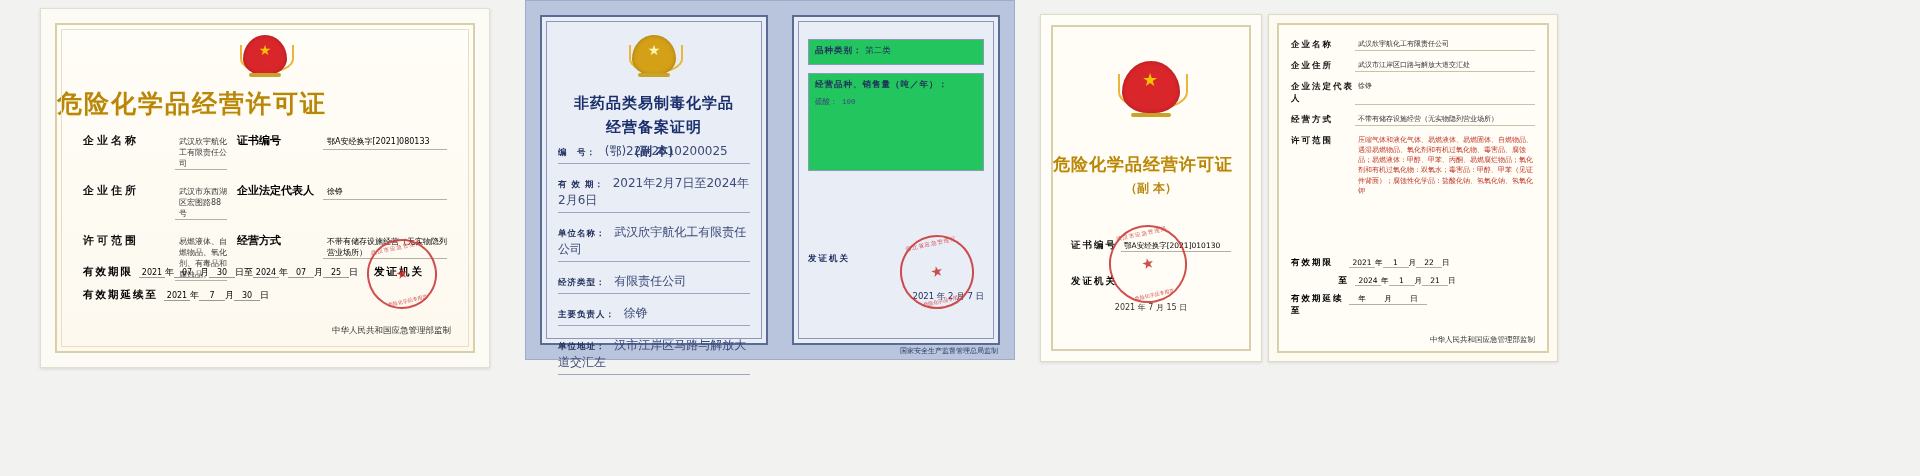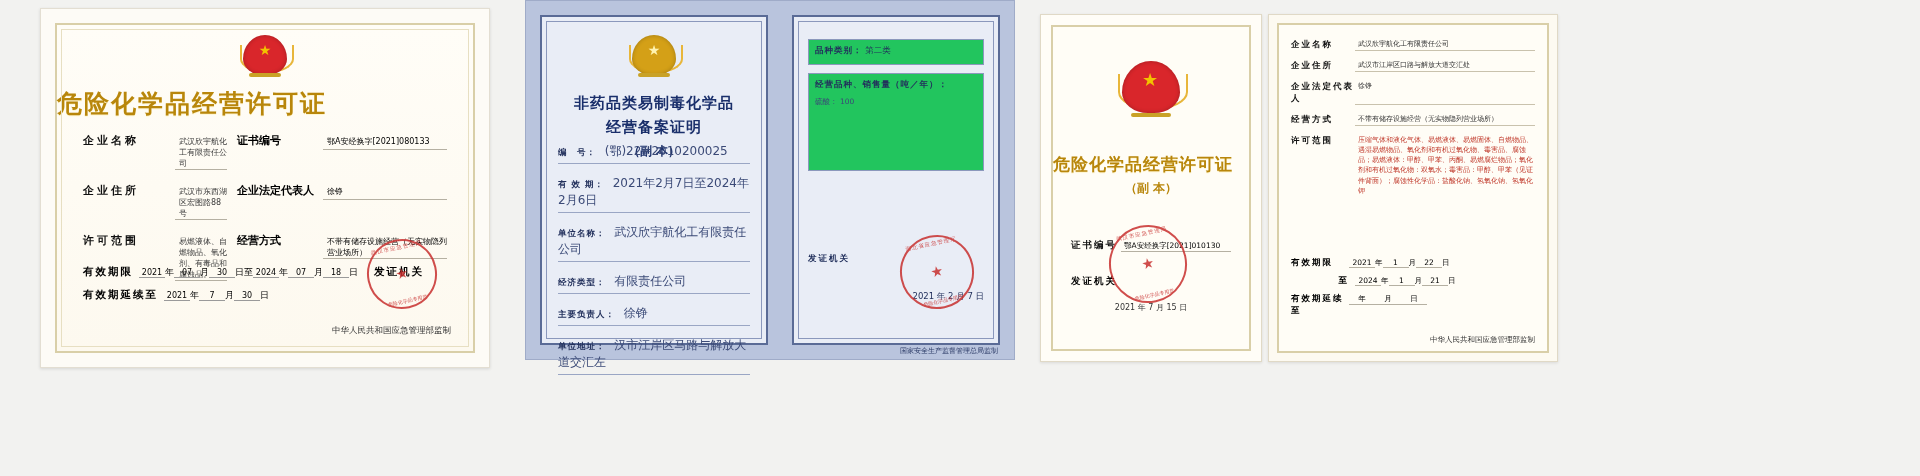--- a/index.html
+++ b/index.html
@@ -132,21 +132,21 @@
   .subtitle-blue{text-align:center;color:#1a2f6b;font-weight:bold;font-size:12px;margin-top:4px;}
 
   #p2left .flds{position:absolute;left:16px;right:16px;top:126px;font-size:8.5px;color:#22305c;}
   #p2left .f{margin-bottom:11px;border-bottom:1px solid #9aa6c4;padding-bottom:3px;}
   #p2left .f b{font-weight:bold;letter-spacing:1px;}
   #p2left .f span{color:#3b4a77;margin-left:6px;font-size:12px;}
 
   #p2right .flds{position:absolute;left:14px;right:14px;top:22px;font-size:8.5px;color:#22305c;}
   #p2right .box{border:1px solid #8b98bc;margin-bottom:8px;padding:5px 6px;min-height:14px;background:#22c55e;}
   #p2right .box b{letter-spacing:1px;}
-  #p2right .box .sub{display:block;margin-top:6px;font-size:7.5px;color:#3b4a77;}
+  #p2right .box .sub{display:block;margin-top:6px;font-size:7.5px;color:#3b4a77;font-family:Liberation Mono, monospace;}
   #p2right .bigbox{min-height:86px;}
   #p2right .issue{position:absolute;left:14px;right:14px;bottom:40px;font-size:8.5px;color:#22305c;}
   #cert2 .bottomnote{
     position:absolute;right:16px;bottom:3px;font-size:7px;color:#2b3a66;
   }
 
   
   #cert3{
     left:1040px;top:14px;width:222px;height:348px;
     background:#fffdf7;border:1px solid #e0d9c6;
@@ -231,21 +231,21 @@
           <span>年</span>
           <span class="seg">07</span>
           <span>月</span>
           <span class="seg">30</span>
           <span>日</span>
           <span>至</span>
           <span class="seg">2024</span>
           <span>年</span>
           <span class="seg">07</span>
           <span>月</span>
-          <span class="seg">18</span>
+          <span class="seg">25</span>
           <span>日</span>
           <span class="fl" style="margin-left:16px;">发证机关</span>
         </div>
         <div class="frow">
           <span class="fl">有效期延续至</span>
           <span class="seg" style="margin-left:6px;">2021</span>
           <span>年</span>
           <span class="seg">7</span>
           <span>月</span>
           <span class="seg">30</span>

